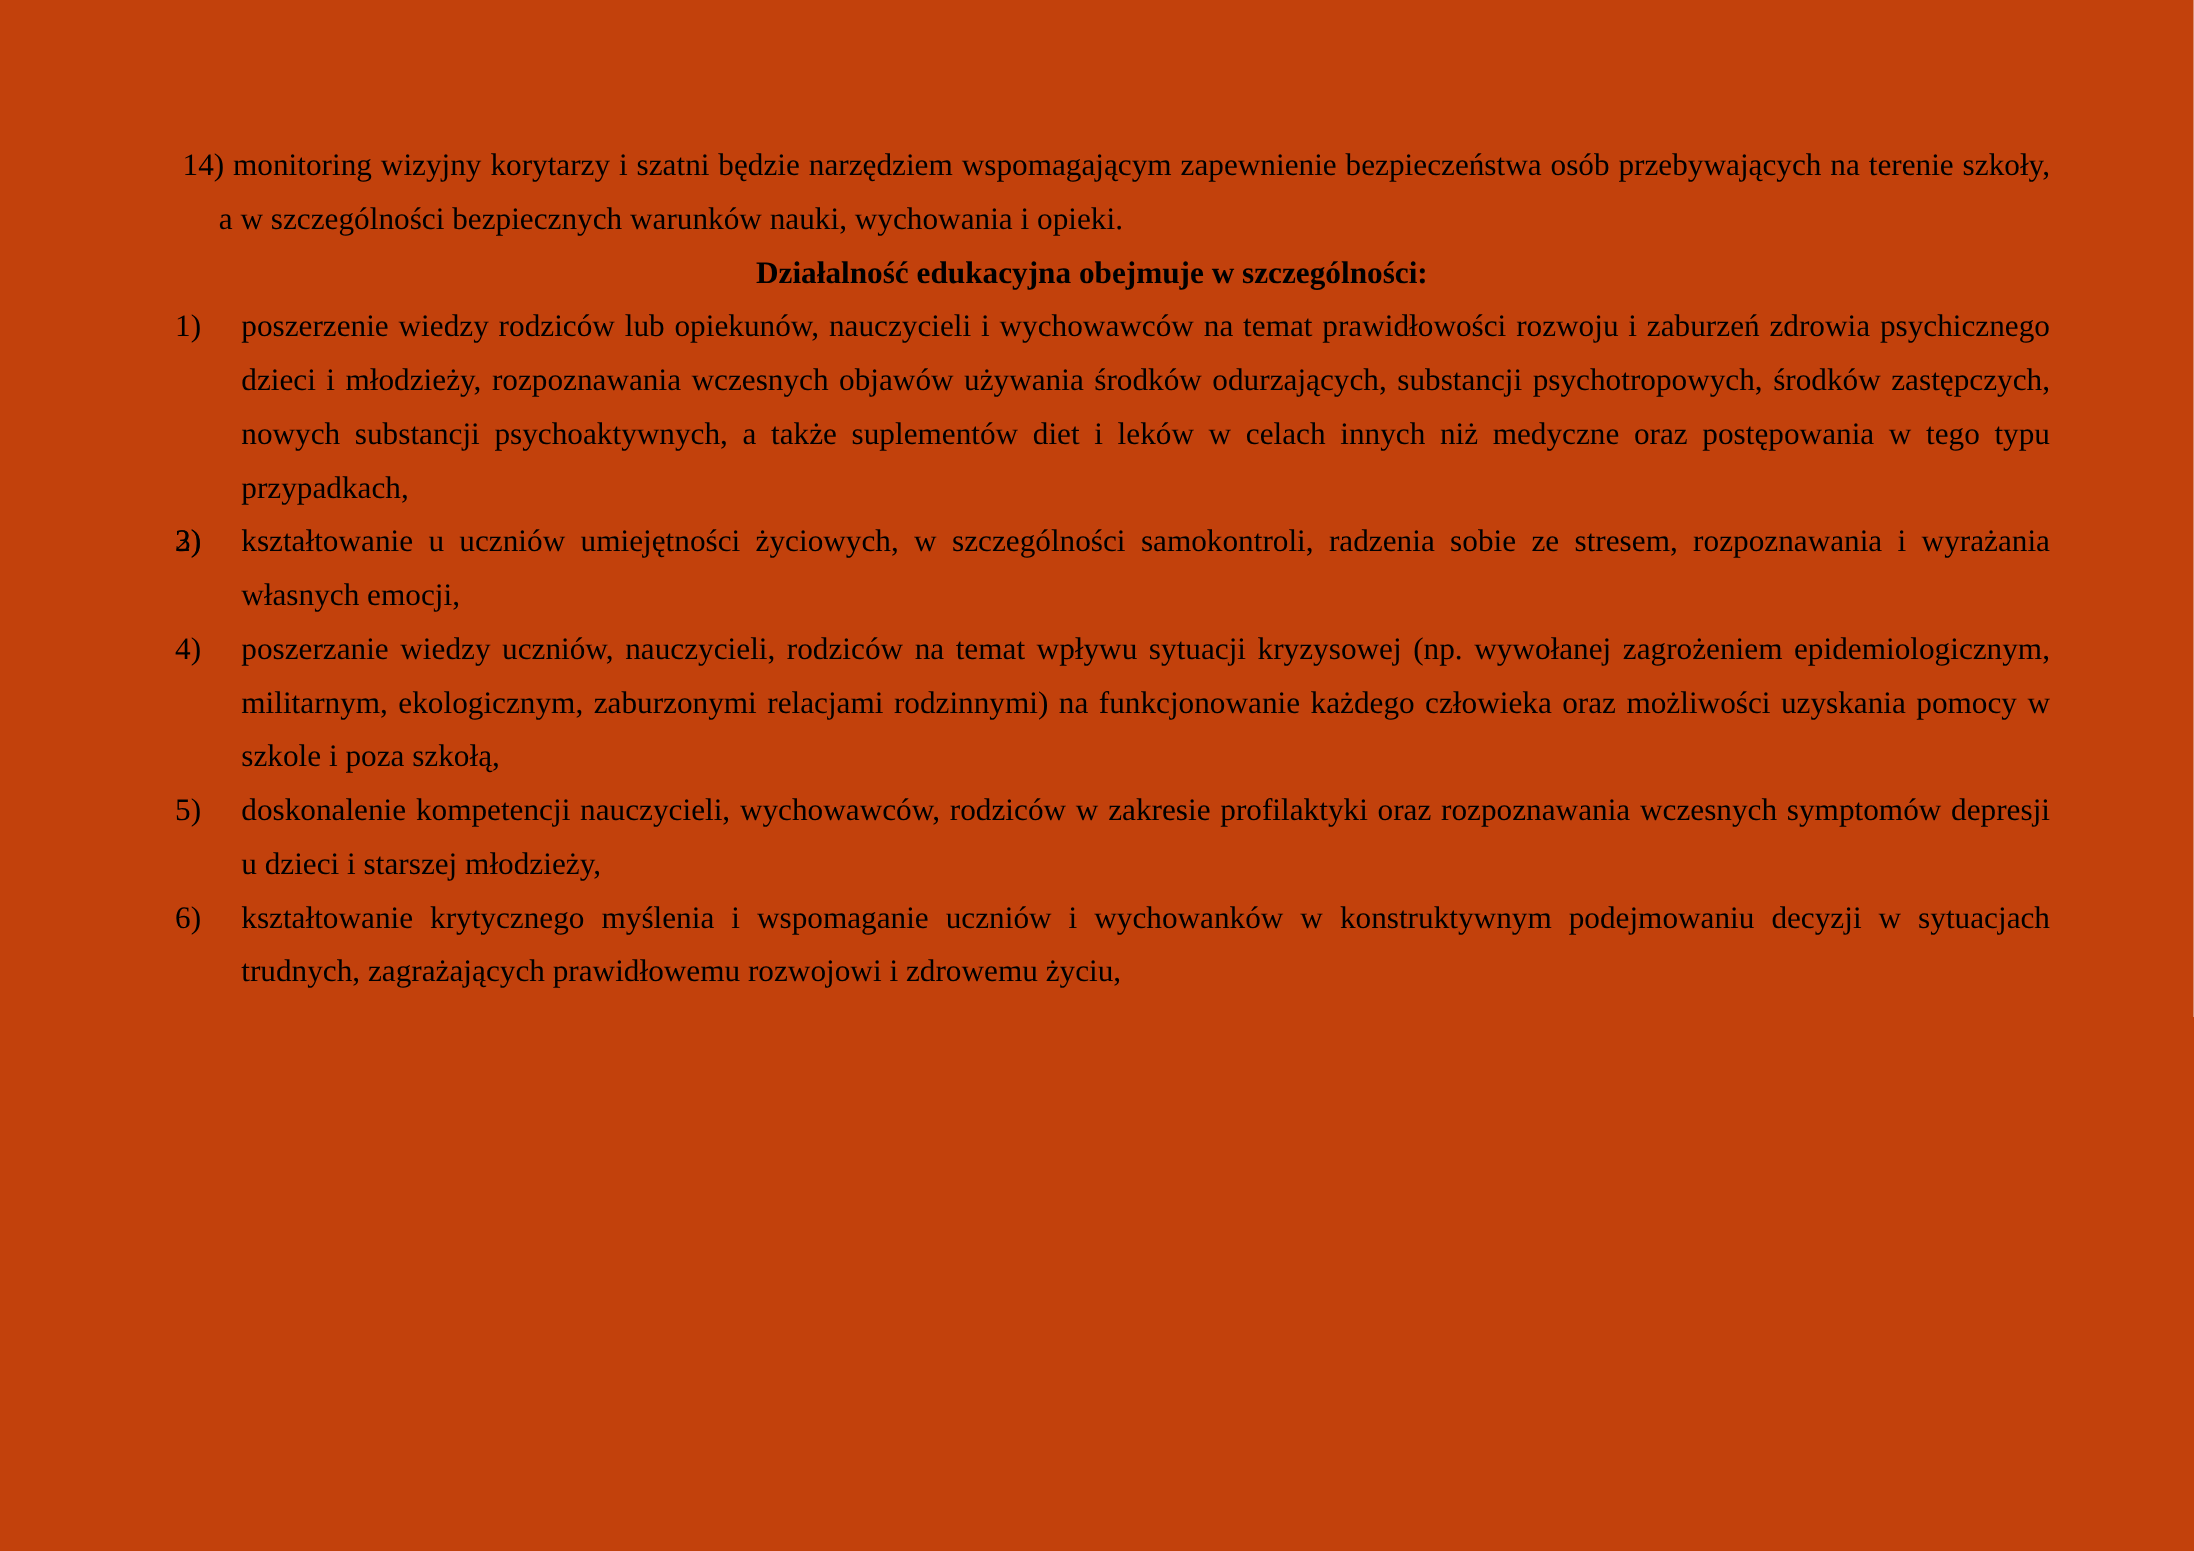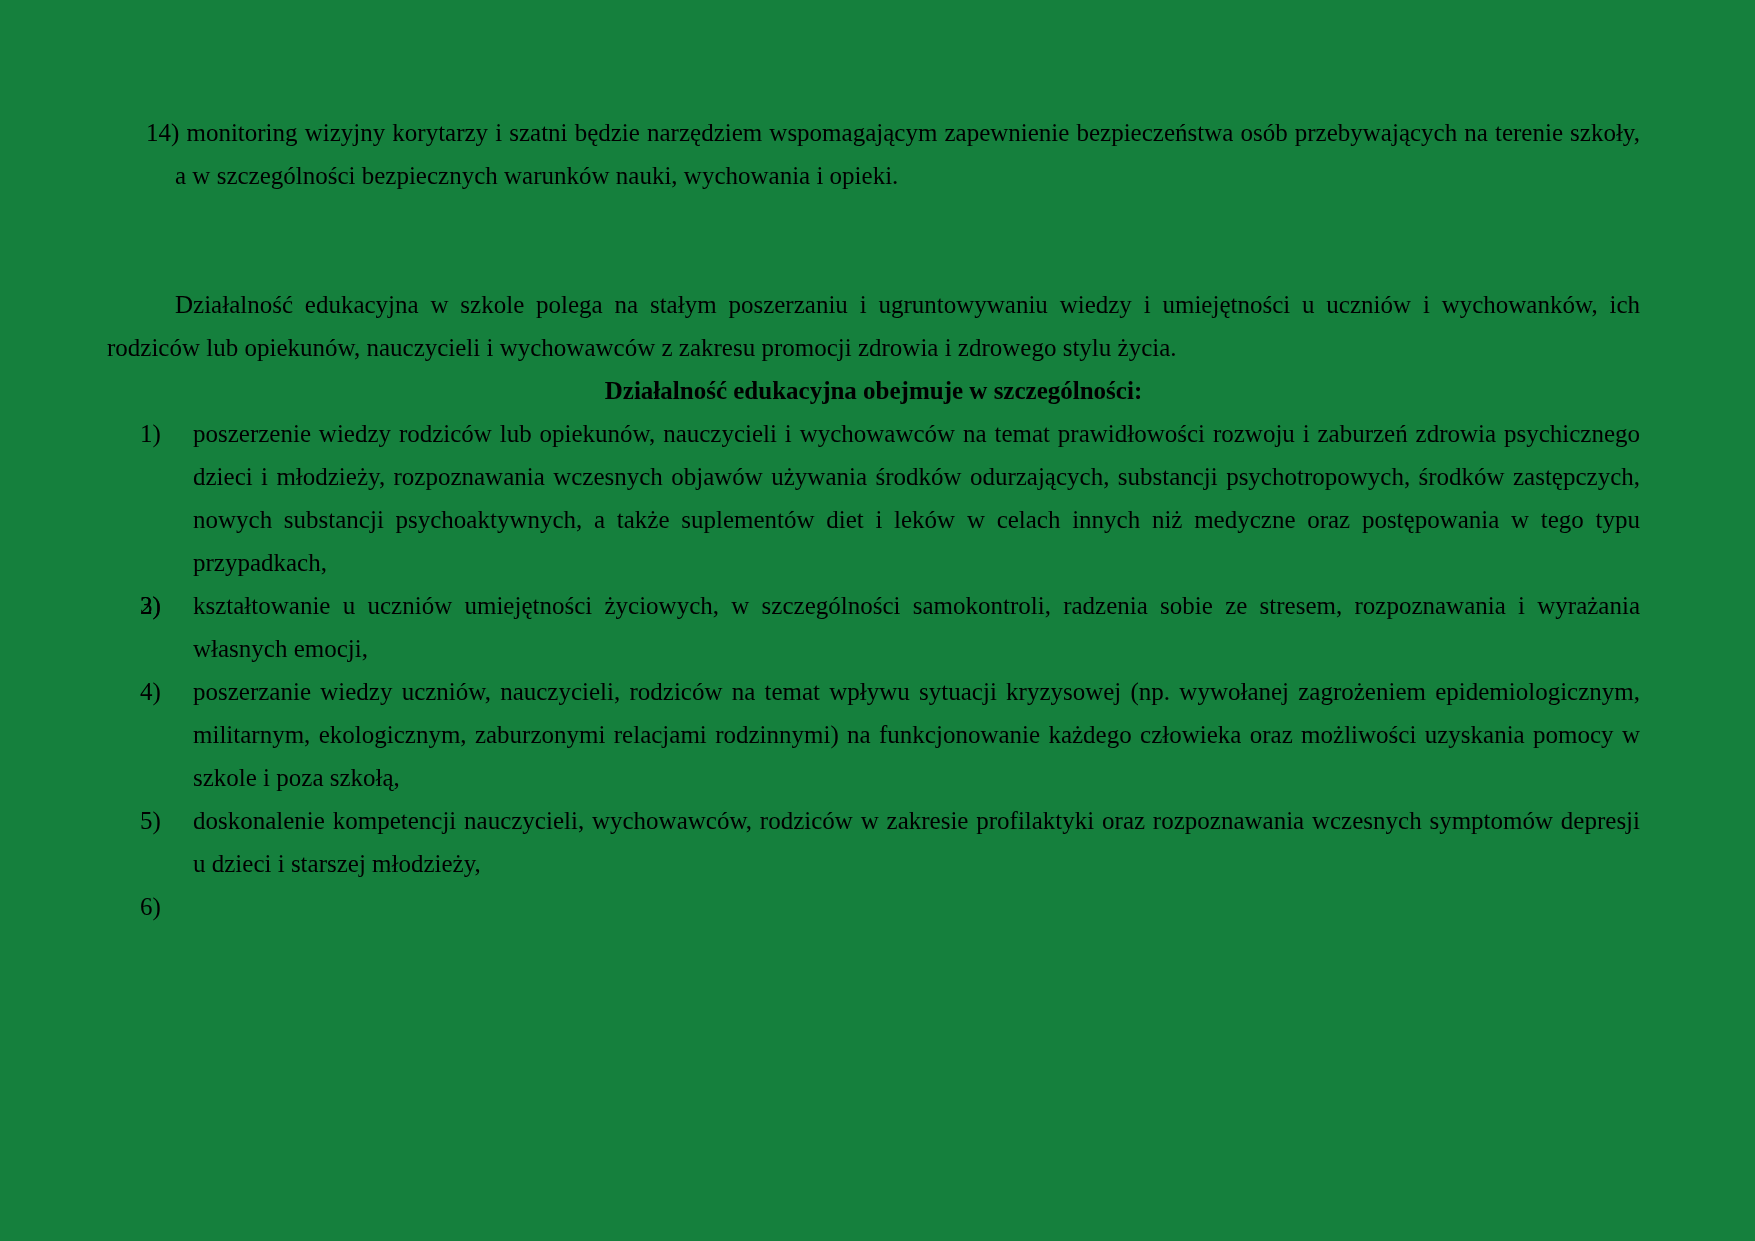--- a/index.html
+++ b/index.html
@@ -1,21 +1,21 @@
 <!DOCTYPE html>
 <html lang="pl"><head>
 <meta charset="utf-8">
 <style>
   * { box-sizing: border-box; }
   html, body { margin: 0; padding: 0; background: #ffffff; }
   .page {
     position: relative;
     width: 1755px;
     height: 1241px;
-    background: #15803d;
+    background: #c2410c;
     color: #000000;
     font-family: "Liberation Serif", "DejaVu Serif", serif;
     font-size: 25px;
     line-height: 43px;
     padding: 111px 115px 0 107px;
     overflow: hidden;
   }
   p { margin: 0; }
   
   .item14 {
@@ -46,21 +46,20 @@
     text-align: left;
   }
 </style>
 </head>
 <body>
 
 <div class="page">
 
   <p class="item14"><span>14)</span> <span>monitoring wizyjny korytarzy i szatni będzie narzędziem wspomagającym zapewnienie bezpieczeństwa osób przebywających na terenie szkoły, a w szczególności bezpiecznych warunków nauki, wychowania i opieki.</span></p>
 
-  <p class="para">Działalność edukacyjna w szkole polega na stałym poszerzaniu i ugruntowywaniu wiedzy i umiejętności u uczniów i wychowanków, ich rodziców lub opiekunów, nauczycieli i wychowawców z zakresu promocji zdrowia i zdrowego stylu życia.</p>
 
   <p class="heading">Działalność edukacyjna obejmuje w szczególności:</p>
 
   <div class="list">
 
     <div class="list-item">
       <span class="list-marker">1)</span>
       <span>poszerzenie wiedzy rodziców lub opiekunów, nauczycieli i wychowawców na temat prawidłowości rozwoju i zaburzeń zdrowia psychicznego dzieci i młodzieży, rozpoznawania wczesnych objawów używania środków odurzających, substancji psychotropowych, środków zastępczych, nowych substancji psychoaktywnych, a także suplementów diet i leków w celach innych niż medyczne oraz postępowania w tego typu przypadkach,</span>
     </div>
 
@@ -78,16 +77,17 @@
       <span>poszerzanie wiedzy uczniów, nauczycieli, rodziców na temat wpływu sytuacji kryzysowej (np. wywołanej zagrożeniem epidemiologicznym, militarnym, ekologicznym, zaburzonymi relacjami rodzinnymi) na funkcjonowanie każdego człowieka oraz możliwości uzyskania pomocy w szkole i poza szkołą,</span>
     </div>
 
     <div class="list-item">
       <span class="list-marker">5)</span>
       <span>doskonalenie kompetencji nauczycieli, wychowawców, rodziców w zakresie profilaktyki oraz rozpoznawania wczesnych symptomów depresji u dzieci i starszej młodzieży,</span>
     </div>
 
     <div class="list-item">
       <span class="list-marker">6)</span>
+      <span>kształtowanie krytycznego myślenia i wspomaganie uczniów i wychowanków w konstruktywnym podejmowaniu decyzji w sytuacjach trudnych, zagrażających prawidłowemu rozwojowi i zdrowemu życiu,</span>
     </div>
 
   </div>
 </div>
 
 </body></html>

